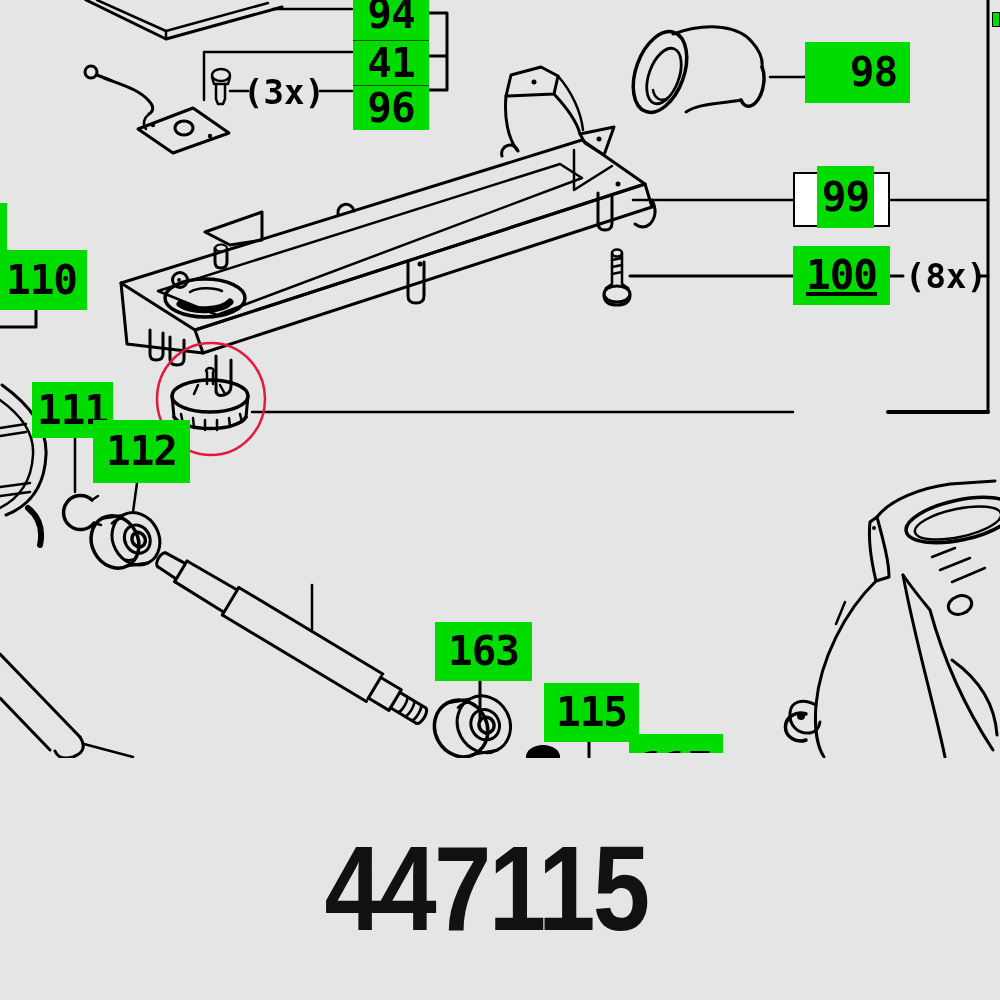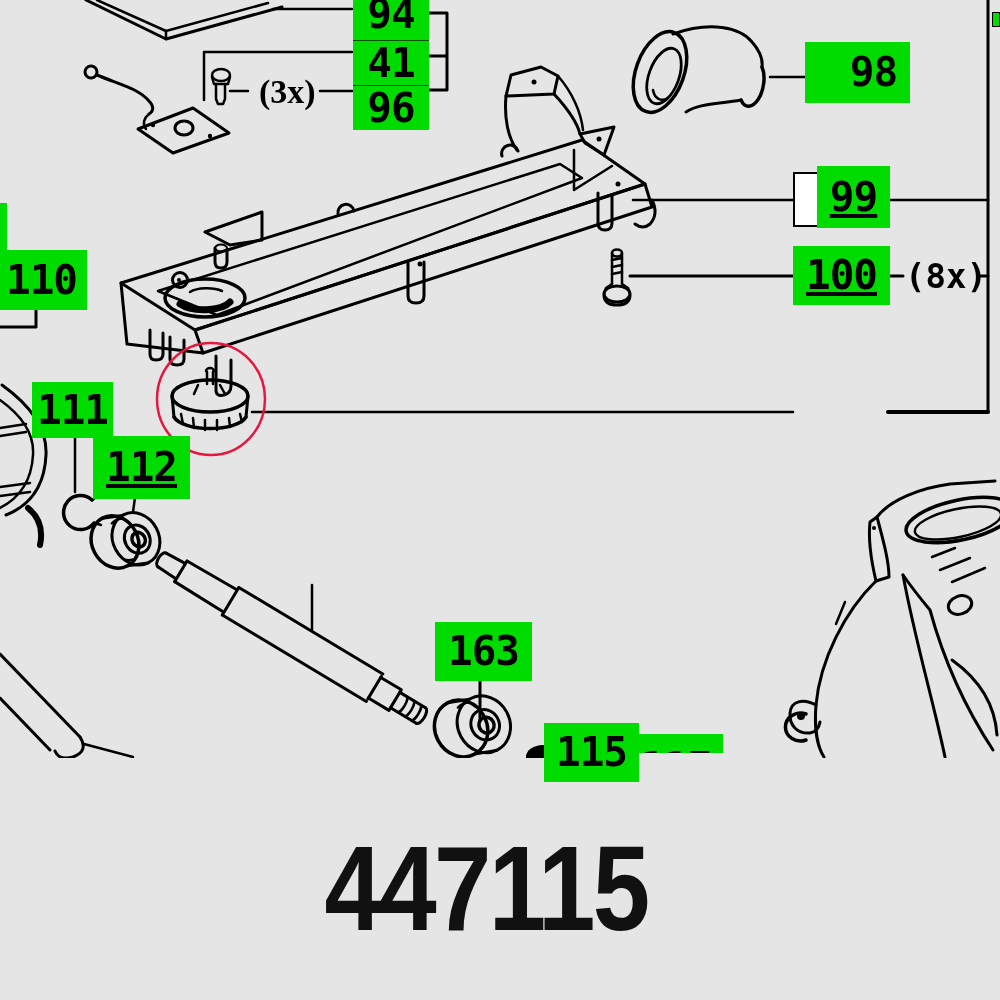--- a/index.html
+++ b/index.html
@@ -17,41 +17,41 @@
   }
   .lbl.red{background:#ff0000;}
   .lbl.cell{position:relative;width:76px;height:44px;}
   .lbl.cell + .lbl.cell{border-top:1.5px solid rgba(0,0,0,0.65);}
   #stack-94-96{position:absolute;left:353px;top:-12px;z-index:5;}
   #box-98 {left:805px;top:42px; width:73px;height:61px;padding-left:32px;}
   #box-99-frame{
     position:absolute;left:793px;top:172px;width:97px;height:55px;
     background:#ffffff;border:2.5px solid #000;box-sizing:border-box;z-index:4;
   }
-  #box-99 {left:817px;top:166px;width:73px;height:62px;text-decoration:underline;}
+  #box-99 {left:817px;top:166px;width:57px;height:62px;}
   #box-100{left:793px;top:246px;width:97px;height:59px;text-decoration:underline;}
   #box-101{left:793px;top:382px;width:95px;height:61px;}
   #box-110{left:-4px; top:250px;width:91px;height:60px;}
   #box-111{left:32px; top:382px;width:81px;height:56px;}
-  #box-112{left:93px; top:436px;width:97px;height:63px;text-decoration:underline;}
+  #box-112{left:93px; top:420px;width:97px;height:63px;}
   #box-113{left:265px;top:522px;width:95px;height:63px;}
   #box-114{left:435px;top:622px;width:97px;height:59px;}
-  #box-115{left:544px;top:683px;width:95px;height:59px;margin-top:40px;}
+  #box-115{left:544px;top:683px;width:95px;height:59px;}
   #box-117{left:629px;top:734px;width:94px;height:19px;overflow:hidden;
            align-items:flex-start;}
   #box-117 span{display:block;margin-top:13px;}
   #sliver-left{left:-28px;top:203px;width:35px;height:57px;}
   #sliver-topright{left:992px;top:12px;width:8px;height:15px;
                    border:1.5px solid #000;box-sizing:border-box;}
   
   .qty{
     position:absolute;color:#000;font-family:"DejaVu Sans Mono",monospace;
     font-size:34px;font-weight:bold;line-height:1;z-index:5;
   }
-  #qty-3x{left:259px;top:75px;font-family:Liberation Serif, serif;}
+  #qty-3x{left:243px;top:75px;}
   #qty-8x{left:905px;top:259px;}
   
   #part-number{
     position:absolute;left:0;top:828px;width:1000px;text-align:center;
     font-family:"Liberation Sans", sans-serif;font-weight:bold;
     font-size:120px;line-height:1;color:#111;
     transform:translateX(-14px) scaleX(0.86);transform-origin:50% 50%;
     letter-spacing:-3px;z-index:5;
   }
 </style>

